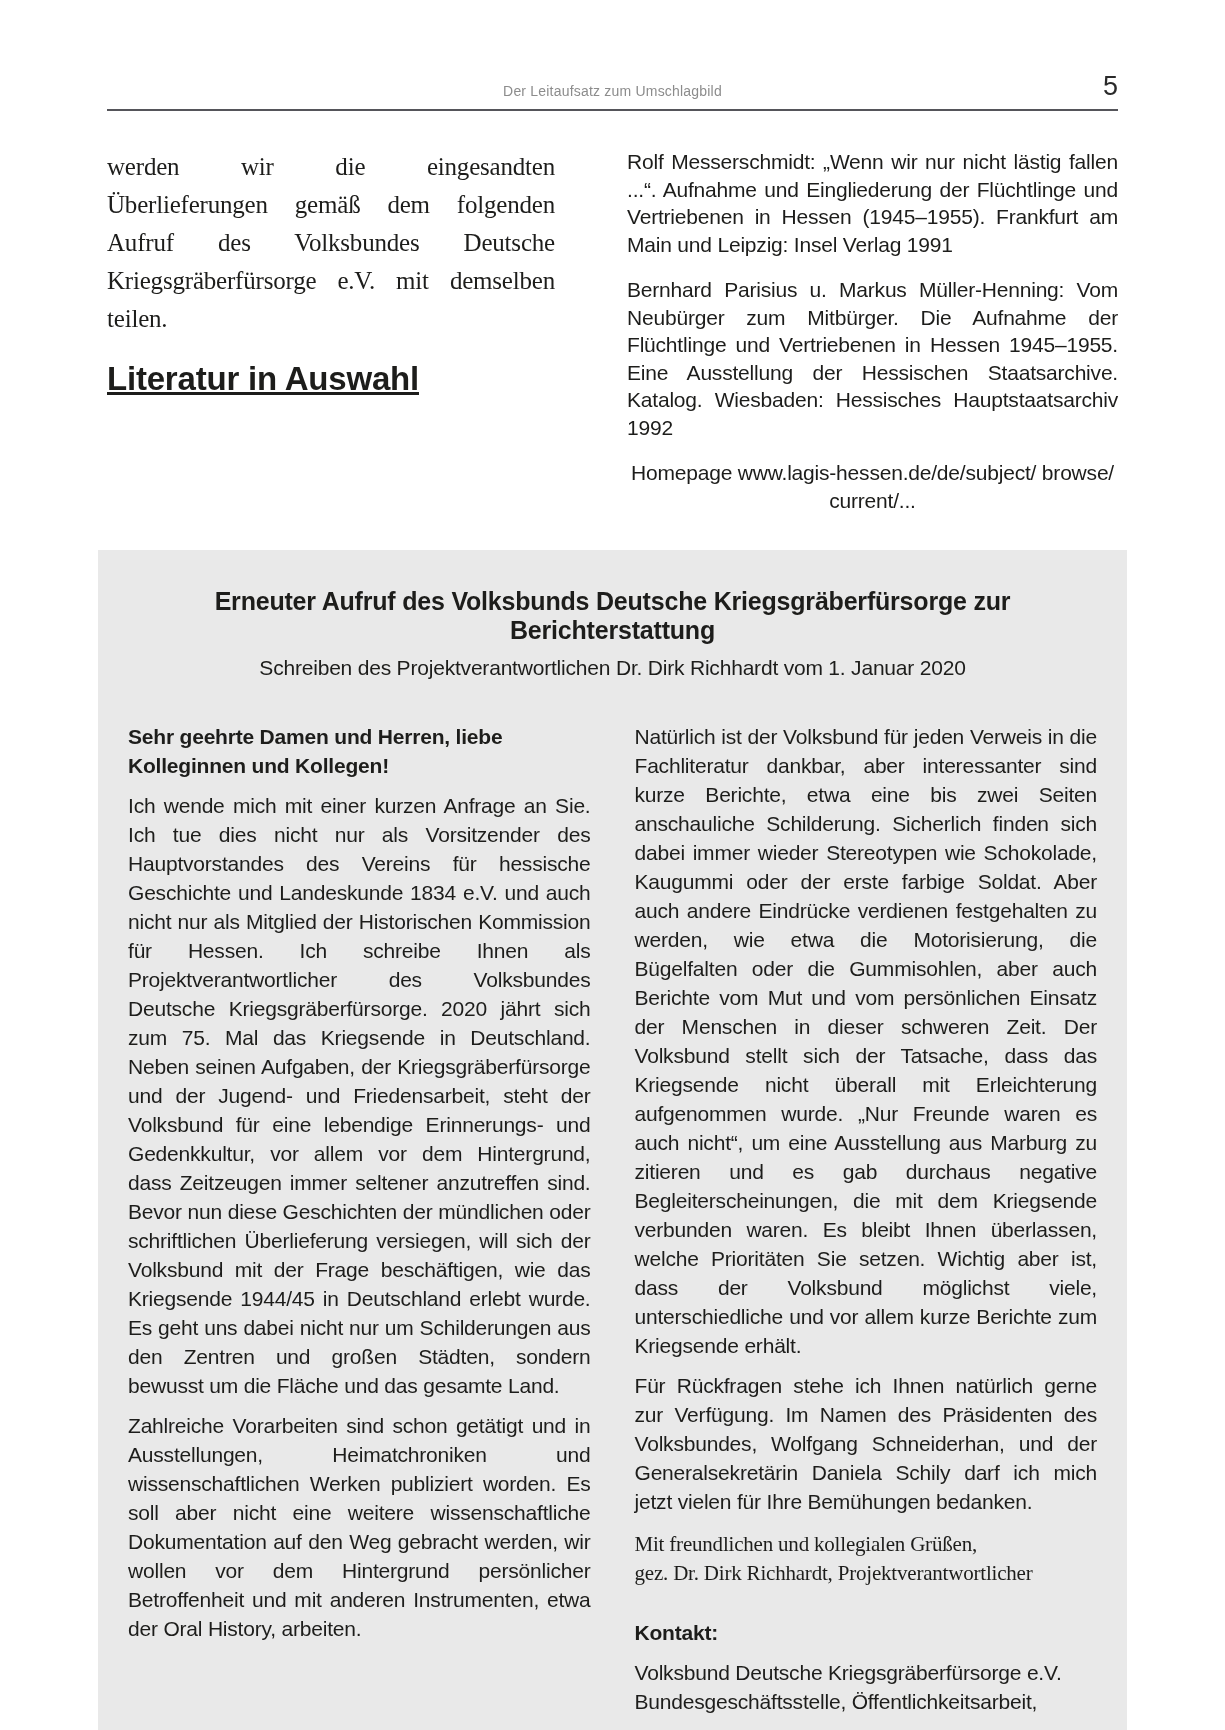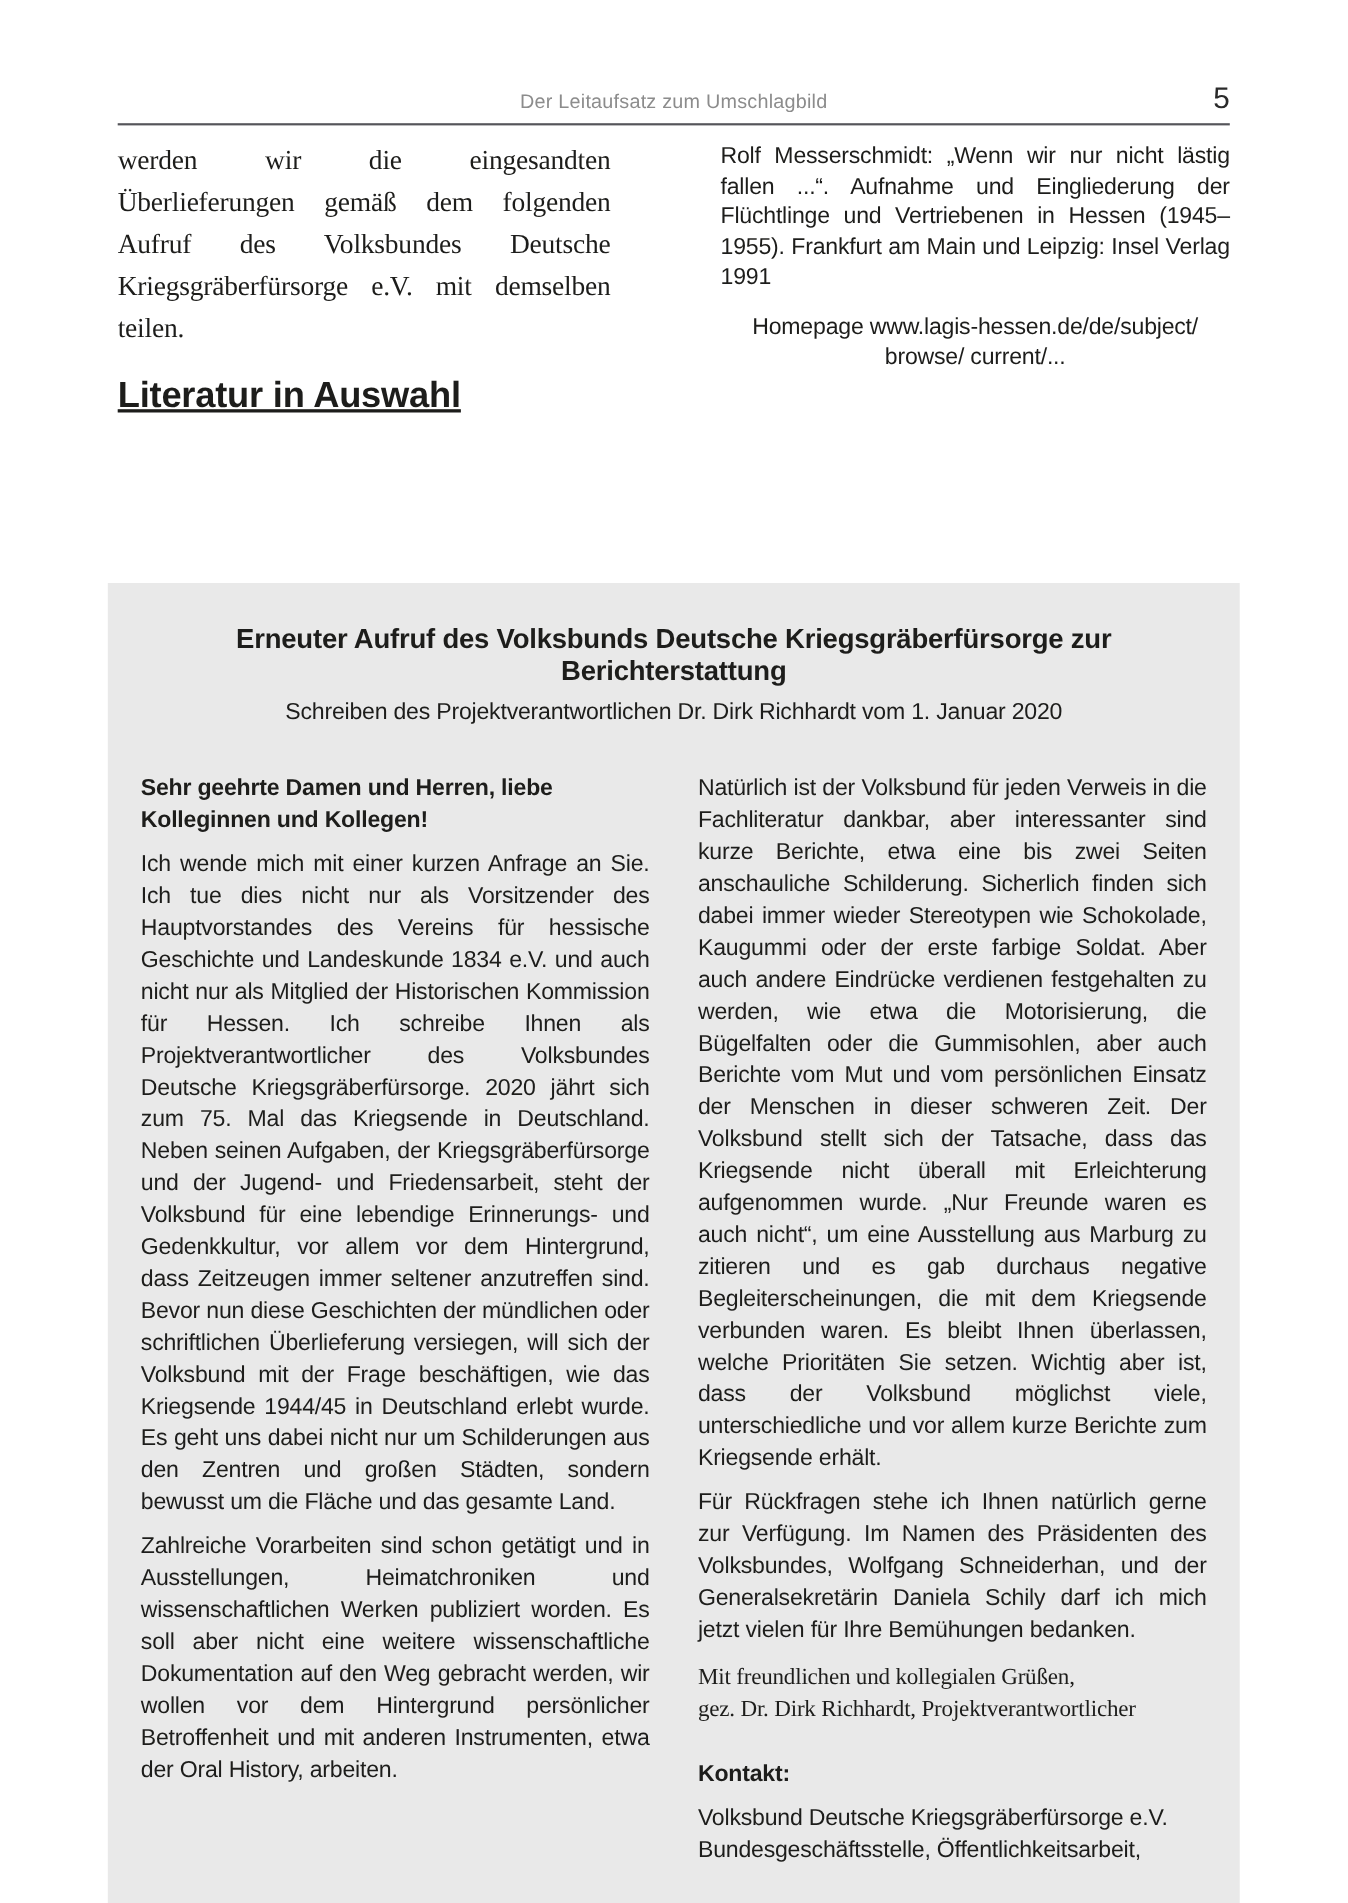--- a/index.html
+++ b/index.html
@@ -15,40 +15,40 @@
     overflow: hidden;
   }
   
   .header-row {
     position: relative;
     padding-top: 82px;
     text-align: center;
   }
   .running-title {
     color: #8c8c8c;
-    font-size: 18px;
+    font-size: 14px;
     letter-spacing: 0.2px;
   }
   .page-number {
     position: absolute;
     right: 0;
     bottom: -2px;
     font-size: 27px;
     color: #2a2a2a;
   }
   .rule {
     border: none;
     border-top: 2.5px solid #55555a;
     margin: 9px 0 0 0;
   }
   
   .top-columns {
     display: flex;
-    gap: 100px;
-    margin-top: 8px;
+    gap: 72px;
+    margin-top: 31px;
     min-height: 408px;
     align-items: flex-start;
   }
   .top-left  { width: 448px; flex: 0 0 448px; }
   .top-right { flex: 1; }
   .intro {
     font-family: "Liberation Serif", serif;
     font-size: 25px;
     line-height: 38px;
     text-align: justify;
@@ -126,20 +126,21 @@
   </div>
   <hr class="rule">
 
   <section class="top-columns">
     <div class="top-left">
       <p class="intro">werden wir die eingesandten Überlieferungen gemäß dem folgenden Aufruf des Volksbundes Deutsche Kriegsgräberfürsorge e.V. mit demselben teilen.</p>
       <h2 class="lit-heading">Literatur in Auswahl</h2>
     </div>
     <div class="top-right">
       <p class="biblio">Rolf Messerschmidt: „Wenn wir nur nicht lästig fallen ...“. Aufnahme und Eingliederung der Flüchtlinge und Vertriebenen in Hessen (1945–1955). Frankfurt am Main und Leipzig: Insel Verlag 1991</p>
+      <p class="biblio">Bernhard Parisius u. Markus Müller-Henning: Vom Neubürger zum Mitbürger. Die Aufnahme der Flüchtlinge und Vertriebenen in Hessen 1945–1955. Eine Ausstellung der Hessischen Staatsarchive. Katalog. Wiesbaden: Hessisches Hauptstaatsarchiv 1992</p>
       <p class="biblio no-justify">Homepage www.lagis-hessen.de/de/subject/ browse/ current/...</p>
     </div>
   </section>
 
   <section class="announcement-box">
     <h1 class="box-title">Erneuter Aufruf des Volksbunds Deutsche Kriegsgräberfürsorge zur Berichterstattung</h1>
     <div class="box-subtitle">Schreiben des Projektverantwortlichen Dr. Dirk Richhardt vom 1. Januar 2020</div>
 
     <div class="box-columns">
       <div class="box-col">

